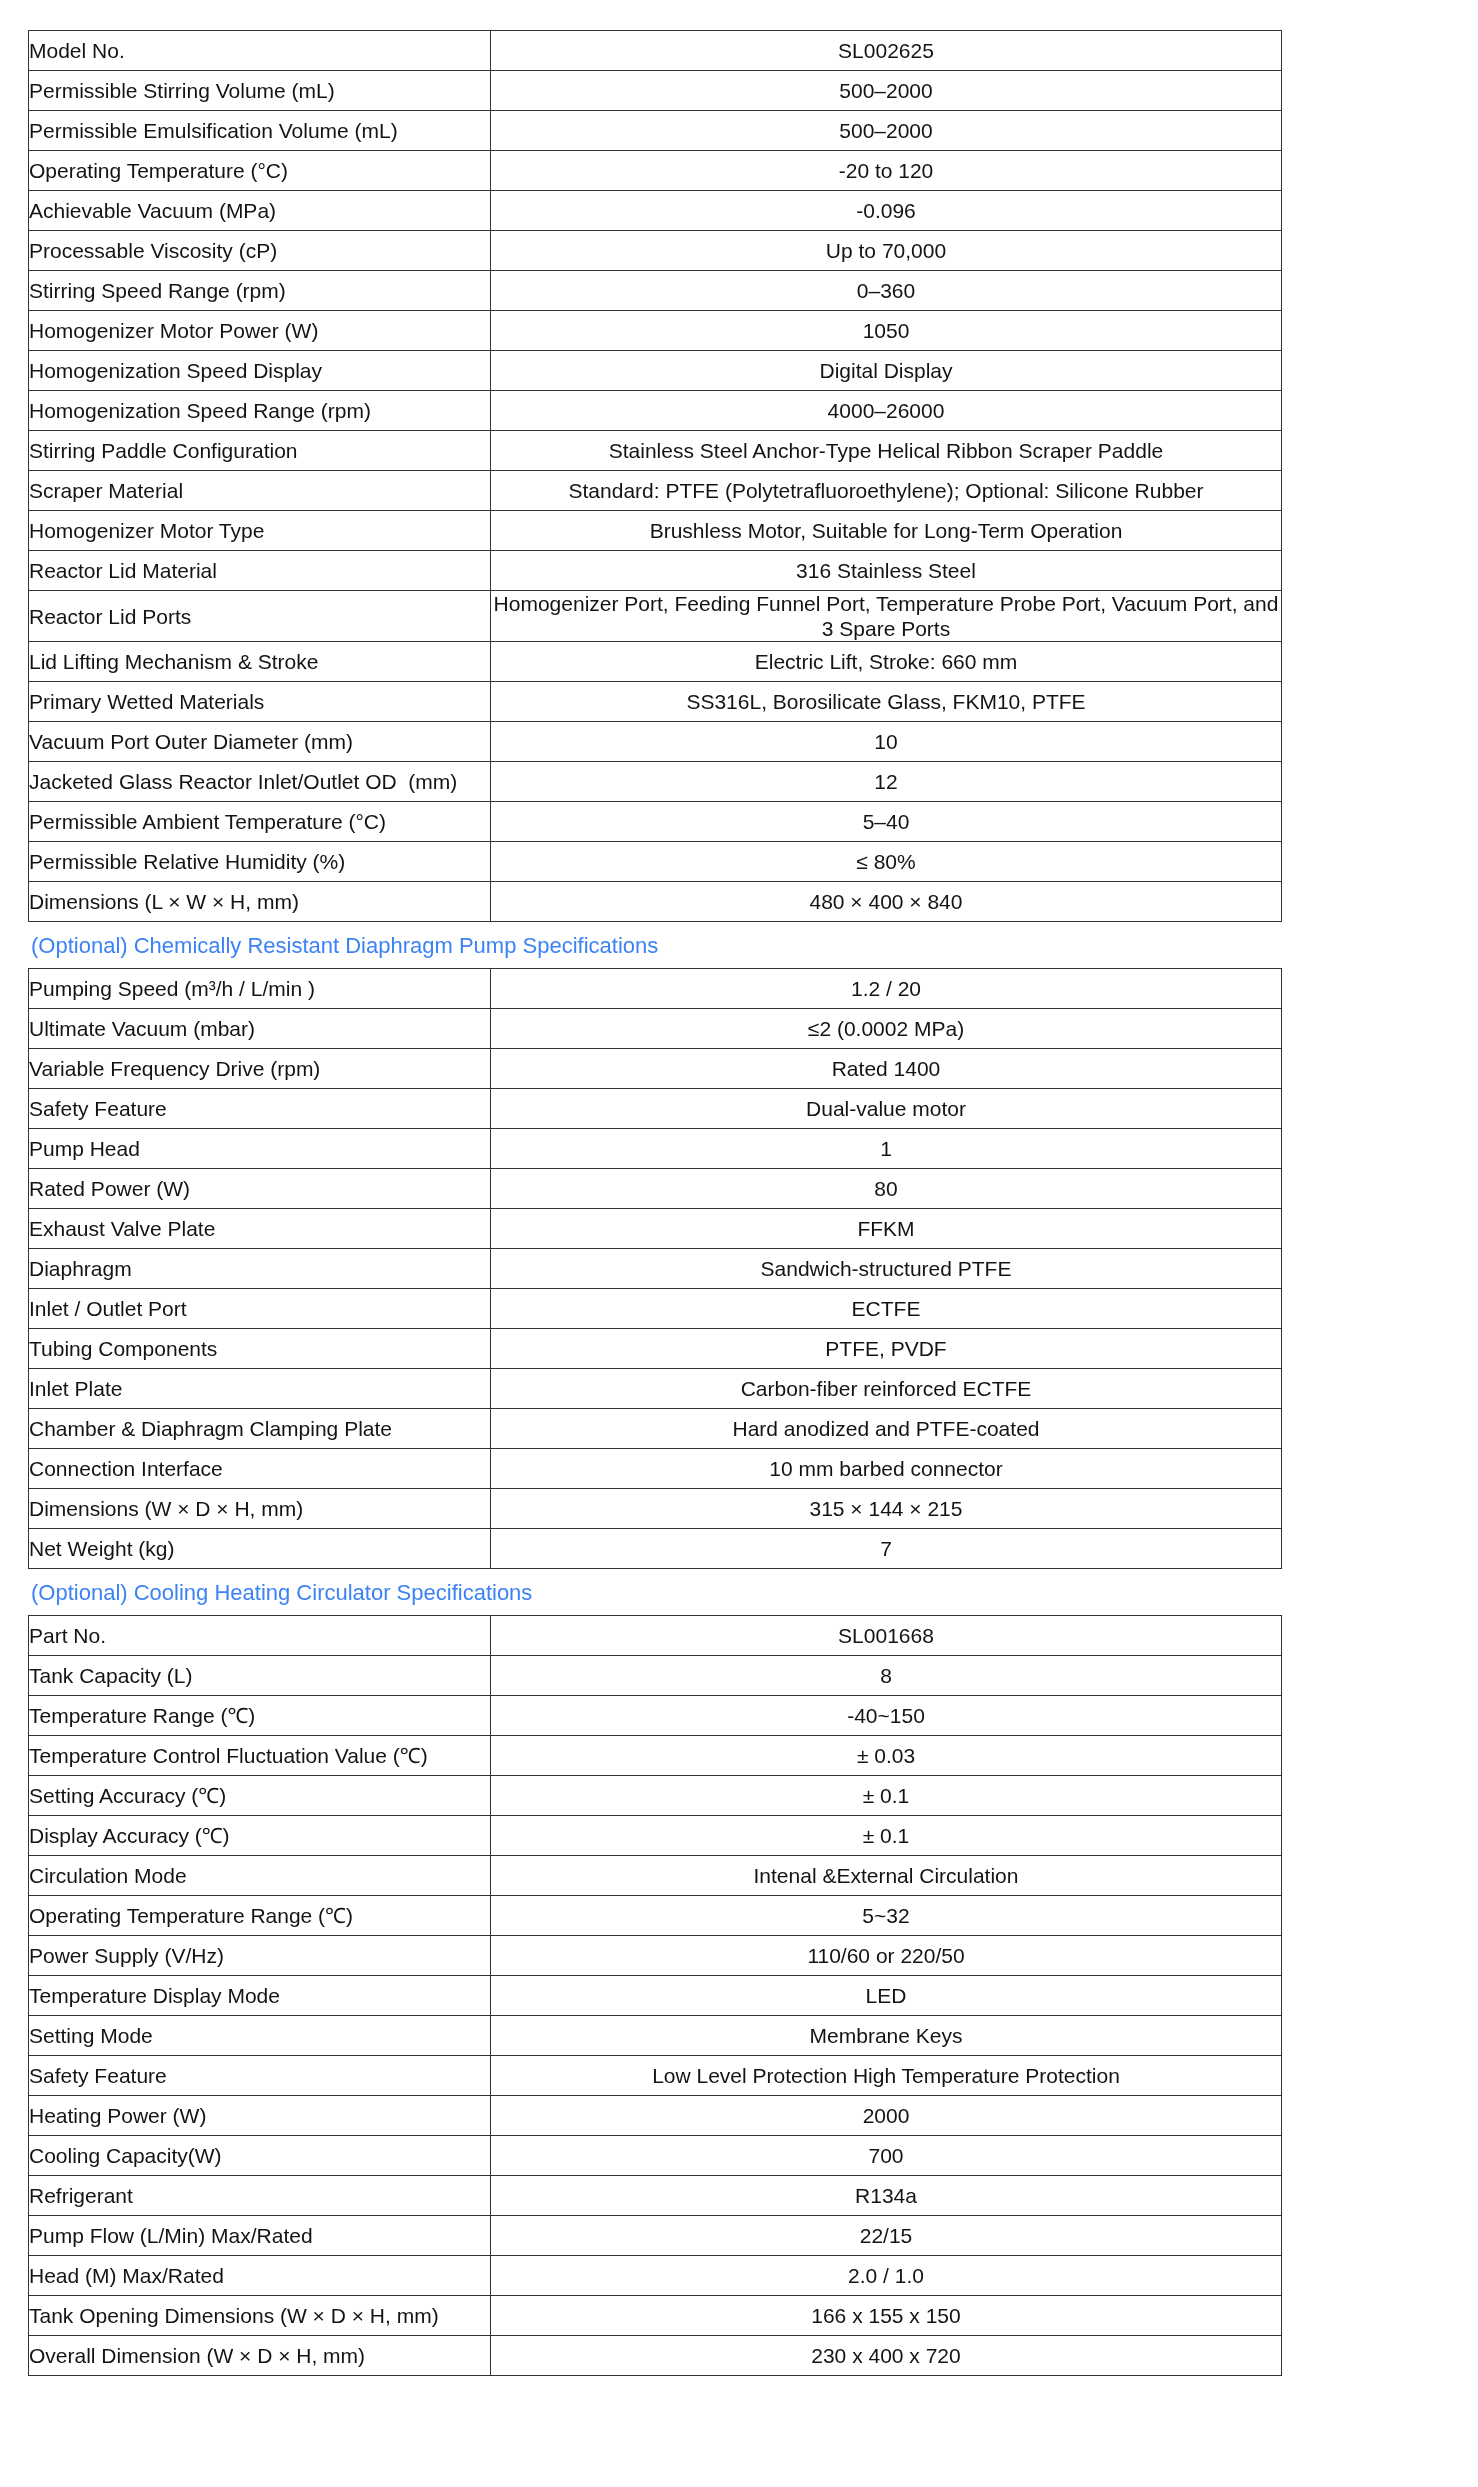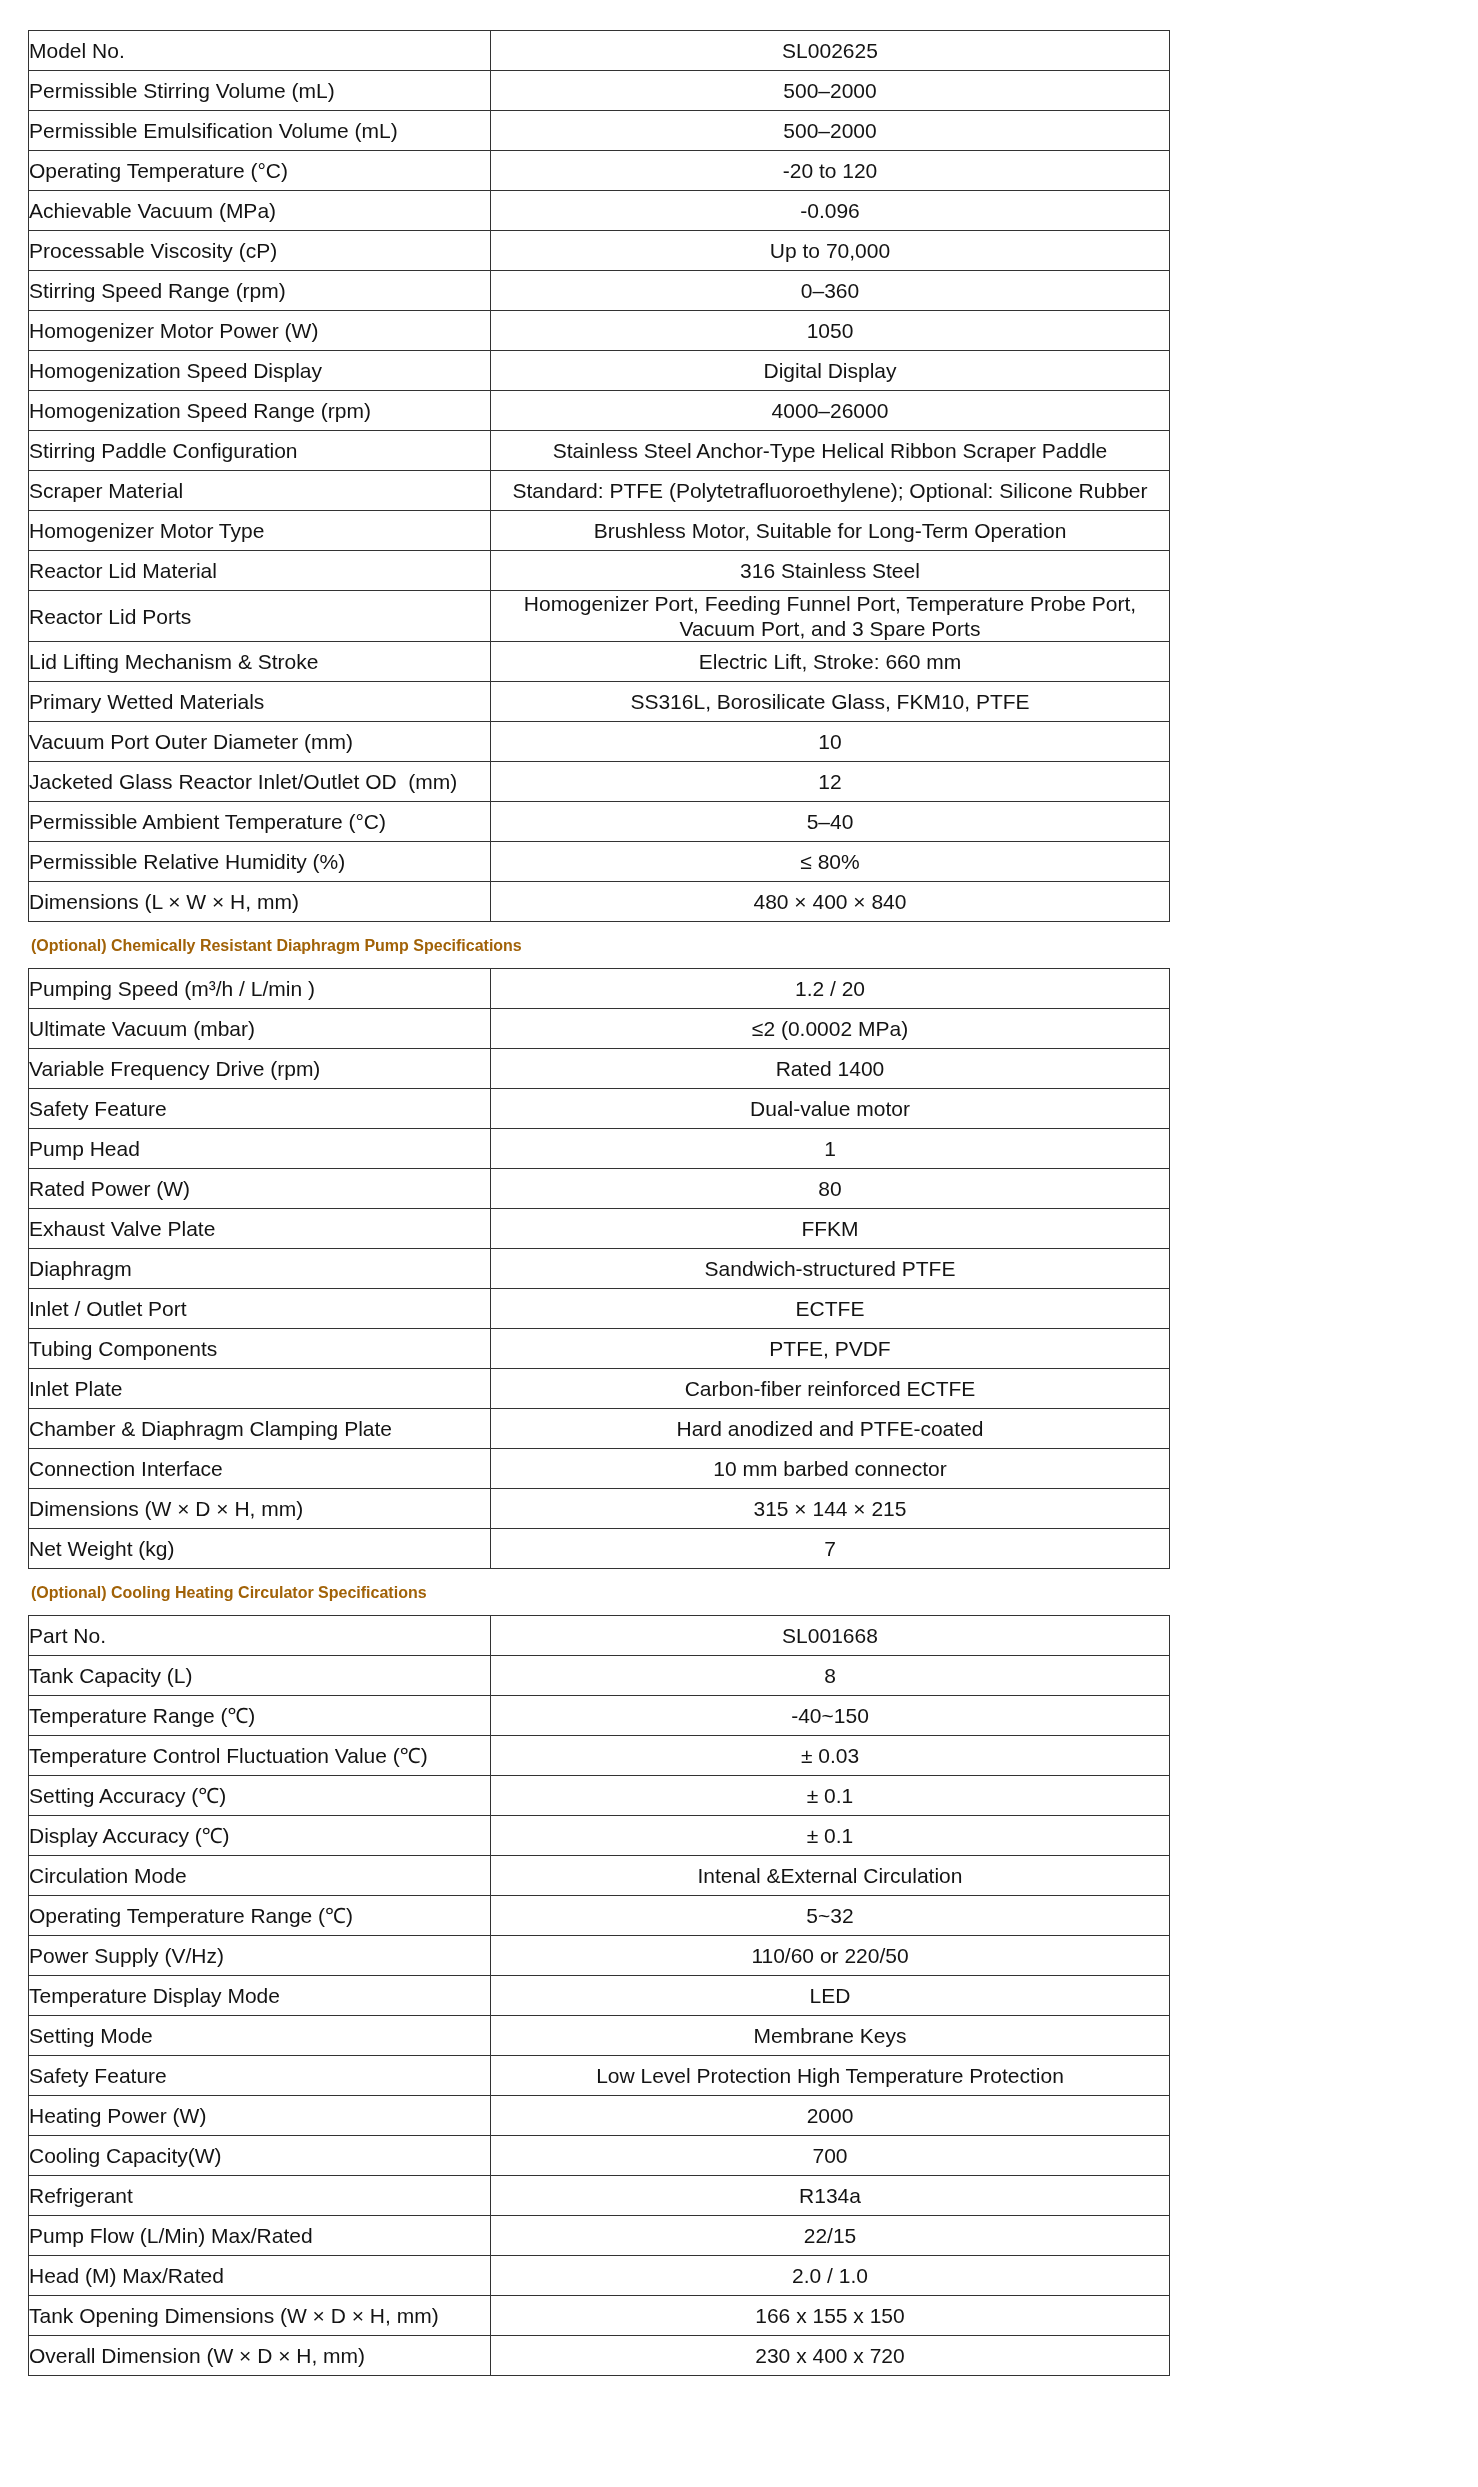--- a/index.html
+++ b/index.html
@@ -11,27 +11,27 @@
     width: 1479px;
     height: 2487px;
     position: relative;
     font-family: "Liberation Sans", sans-serif;
     color: #141414;
   }
   .doc {
     position: absolute;
     left: 28px;
     top: 30px;
-    width: 1142px;
+    width: 1254px;
   }
   .spec-section { margin: 0; padding: 0; }
   .section-header {
-    font-size: 16px;
-    font-weight: bold;
-    color: #a16207;
+    font-size: 22px;
+    font-weight: normal;
+    color: #3b82f6;
     margin: 9.6px 0 9.6px 3px;
     line-height: 27px;
     white-space: pre-wrap;
   }
   table.spec-table {
     border-collapse: collapse;
     table-layout: fixed;
     width: 100%;
   }
   table.spec-table td {

